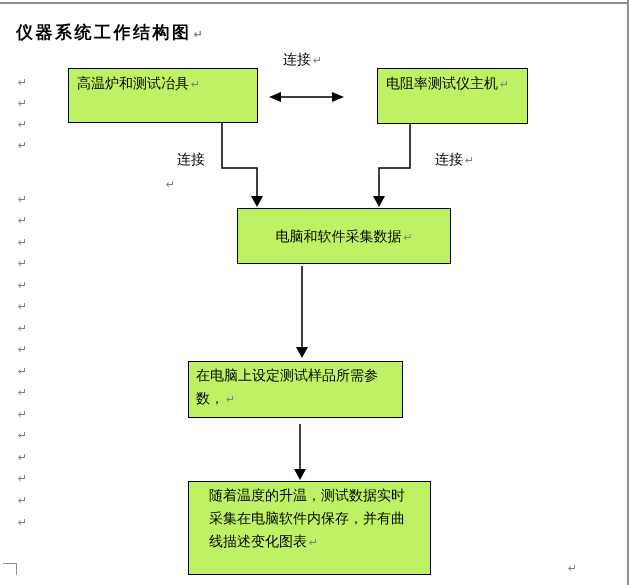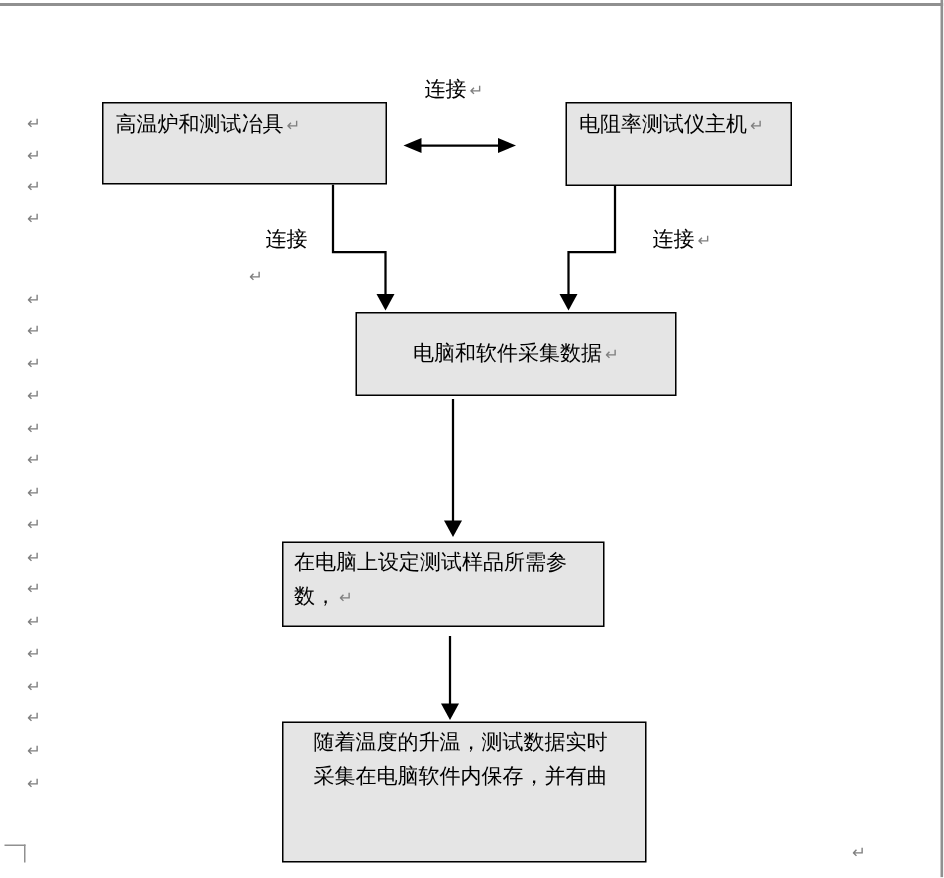--- a/index.html
+++ b/index.html
@@ -28,21 +28,21 @@
     border-right:2px solid var(--edge);
   }
   .doc-title{
     position:absolute;left:16px;top:21px;
     font-size:17px;font-weight:bold;letter-spacing:2.5px;
     white-space:nowrap;
   }
   .flow-box{
     position:absolute;
     border:1.5px solid var(--border);
-    background:#e5e5e5;
+    background:#bef264;
     font-size:14px;
     line-height:23px;
     box-sizing:border-box;
   }
   .box-furnace{left:68px;top:68px;width:190px;height:55px;padding:3px 8px;}
   .box-tester{left:365px;top:68px;width:151px;height:56px;padding:3px 8px;margin-left:12px;}
   .box-computer{left:205px;top:208px;width:214px;height:56px;padding:16px 6px;text-align:center;margin-left:32px;}
   .box-params{left:188px;top:361px;width:215px;height:57px;padding:2px 7px;}
   .box-record{left:188px;top:481px;width:243px;height:94px;padding:2px 20px;}
   .flow-label{
@@ -78,20 +78,21 @@
   .connectors polygon{fill:currentColor;stroke:none;}
 </style>
 </head>
 <body>
 
 <div class="page">
 
   <div class="page-edge-top"></div>
   <div class="page-edge-right"></div>
 
+  <div class="doc-title"><span>仪器系统工作结构图</span><span class="pilcrow pilcrow-inline">↵</span></div>
 
   <svg class="connectors" viewBox="0 0 629 585" xmlns="http://www.w3.org/2000/svg">
 
     <line x1="272" y1="97" x2="341" y2="97"></line>
     <polygon points="269,97 281,92 281,102"></polygon>
     <polygon points="344,97 332,92 332,102"></polygon>
 
     <path d="M222 123 V168 H257 V197"></path>
     <polygon points="257,207 251,196 263,196"></polygon>
 
@@ -117,20 +118,21 @@
   <div class="flow-box box-computer"><span>电脑和软件采集数据</span><span class="pilcrow pilcrow-inline">↵</span></div>
 
   <div class="flow-box box-params">
     <div>在电脑上设定测试样品所需参</div>
     <div><span>数，</span><span class="pilcrow pilcrow-inline">↵</span></div>
   </div>
 
   <div class="flow-box box-record">
     <div>随着温度的升温，测试数据实时</div>
     <div>采集在电脑软件内保存，并有曲</div>
+    <div><span>线描述变化图表</span><span class="pilcrow pilcrow-inline">↵</span></div>
   </div>
 
   <div class="margin-marks">
       <span class="pilcrow" style="top: 77px;">↵</span>
       <span class="pilcrow" style="top: 98px;">↵</span>
       <span class="pilcrow" style="top: 119px;">↵</span>
       <span class="pilcrow" style="top: 140px;">↵</span>
       <span class="pilcrow" style="top: 194px;">↵</span>
       <span class="pilcrow" style="top: 215px;">↵</span>
       <span class="pilcrow" style="top: 237px;">↵</span>

